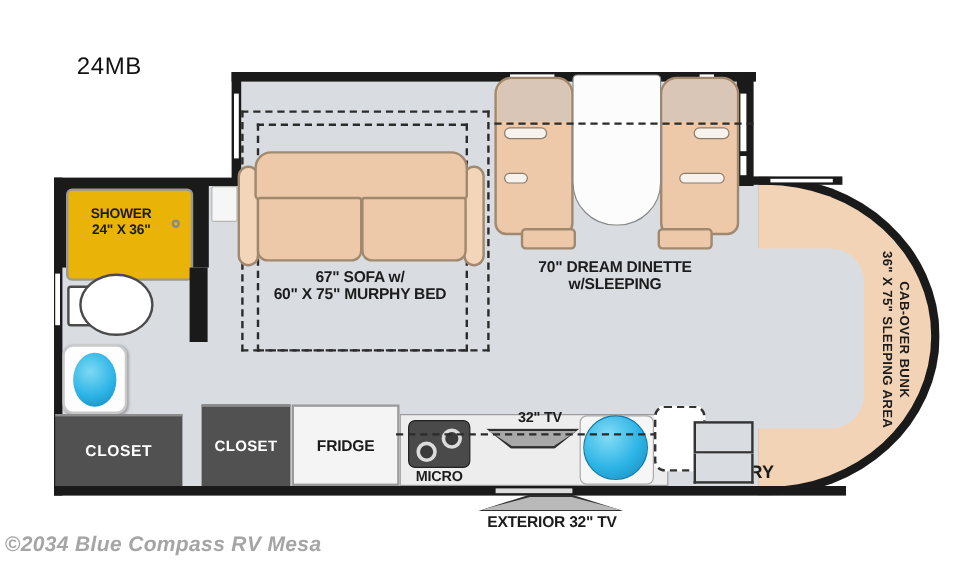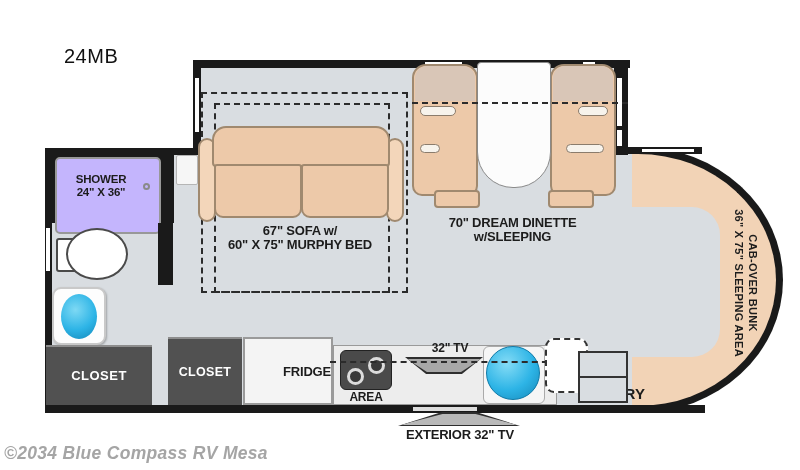--- a/index.html
+++ b/index.html
@@ -45,21 +45,21 @@
   <div class="wall" style="left:614px;top:60px;width:14px;height:95px;"></div>
   <div class="win" style="left:617px;top:78px;width:5px;height:48px;"></div>
   <div class="win" style="left:617px;top:130px;width:5px;height:16px;"></div>
   <div class="wall" style="left:626px;top:147px;width:76px;height:7px;"></div>
   <div class="win" style="left:642px;top:149px;width:52px;height:3px;"></div>
   <div class="wall" style="left:45px;top:405px;width:660px;height:8px;"></div>
   <div class="a" style="left:413px;top:407px;width:64px;height:4px;background:#dcdcdc;"></div>
   <div class="win" style="left:708px;top:407px;width:46px;height:4px;"></div>
 
   <div class="a" style="left:46px;top:150px;width:128px;height:73px;background:var(--wall,#1a1a1a);"></div>
-  <div class="a" style="left:55px;top:157px;width:106px;height:77px;background:#c4b5fd;border:2px solid #989898;border-radius:5px;">
+  <div class="a" style="left:55px;top:157px;width:106px;height:77px;background:#eab308;border:2px solid #989898;border-radius:5px;">
     <div class="lbl" style="left:0;right:14px;top:14px;font-size:11.5px;line-height:13px;">
       <span>SHOWER</span><br>
       <span>24" X 36"</span>
     </div>
     <div class="a" style="right:9px;top:24px;width:7px;height:7px;border:2px solid #8a8a8a;border-radius:50%;"></div>
   </div>
   <div class="wall" style="left:158px;top:223px;width:15px;height:62px;"></div>
   <div class="a" style="left:56px;top:238px;width:22px;height:34px;background:#fff;border:2px solid #4a4a4a;border-radius:3px;"></div>
   <div class="a" style="left:66px;top:228px;width:62px;height:52px;background:#fff;border:2px solid #4a4a4a;border-radius:50%;"></div>
   <div class="a" style="left:52px;top:287px;width:54px;height:58px;background:#fdfdfd;border:2px solid #c9c9c9;border-radius:9px;box-shadow:1px 1px 2px rgba(0,0,0,0.25);"></div>
@@ -97,28 +97,28 @@
     <span>w/SLEEPING</span>
   </div>
 
   <div class="a" style="left:46px;top:345px;width:106px;height:60px;background:var(--cabinet_dark,#515151);border-top:2px solid #8d8d8d;">
     <div class="lbl" style="left:0;right:0;top:22px;color:#fff;letter-spacing:0.5px;">CLOSET</div>
   </div>
   <div class="a" style="left:168px;top:337px;width:74px;height:68px;background:var(--cabinet_dark,#515151);border-top:2px solid #8d8d8d;">
     <div class="lbl" style="left:0;right:0;top:26px;color:#fff;letter-spacing:0.3px;font-size:12.5px;">CLOSET</div>
   </div>
   <div class="a" style="left:243px;top:337px;width:90px;height:68px;background:#f4f4f4;border:2px solid #9a9a9a;">
-    <div class="lbl" style="left:0;right:0;top:26px;text-align:right;">FRIDGE</div>
+    <div class="lbl" style="left:0;right:0;top:26px;">FRIDGE</div>
   </div>
   <div class="a" style="left:333px;top:345px;width:224px;height:60px;background:var(--counter_gray,#ededed);border:1.5px solid #9a9a9a;"></div>
   <div class="a" style="left:340px;top:350px;width:52px;height:40px;background:#4a4a4a;border:1px solid #222;border-radius:6px;">
     <div class="burner" style="left:6px;top:17px;"></div>
     <div class="burner" style="left:27px;top:6px;"></div>
   </div>
-  <div class="lbl" style="left:334px;top:390px;width:64px;font-size:12px;">AREA</div>
+  <div class="lbl" style="left:334px;top:390px;width:64px;font-size:12px;">MICRO</div>
   <div class="lbl" style="left:410px;top:341px;width:80px;font-size:12px;">32" TV</div>
   <div class="a" style="left:405px;top:357px;width:78px;height:17px;background:#2e2e2e;clip-path:polygon(0 0,100% 0,73% 100%,27% 100%);">
     <div class="a" style="left:2px;top:2px;width:74px;height:13px;background:#a8a8a8;clip-path:polygon(0 0,100% 0,73% 100%,27% 100%);"></div>
   </div>
   <div class="a" style="left:483px;top:346px;width:62px;height:58px;background:#f6f6f6;border:1px solid #aaa;border-radius:6px;"></div>
   <div class="a" style="left:486px;top:346px;width:54px;height:54px;border-radius:50%;border:1px solid #0f7aa8;
               background:radial-gradient(circle at 38% 32%, #85dcf6 0%, var(--sink_blue,#2db4e6) 55%, #1587b8 100%);"></div>
   <div class="dashed" style="left:330px;top:361px;width:228px;height:0;border-width:2px 0 0 0;"></div>
 
   <div class="a" style="left:545px;top:338px;width:43px;height:55px;background:#fff;border:2px dashed #333;border-radius:9px;"></div>

